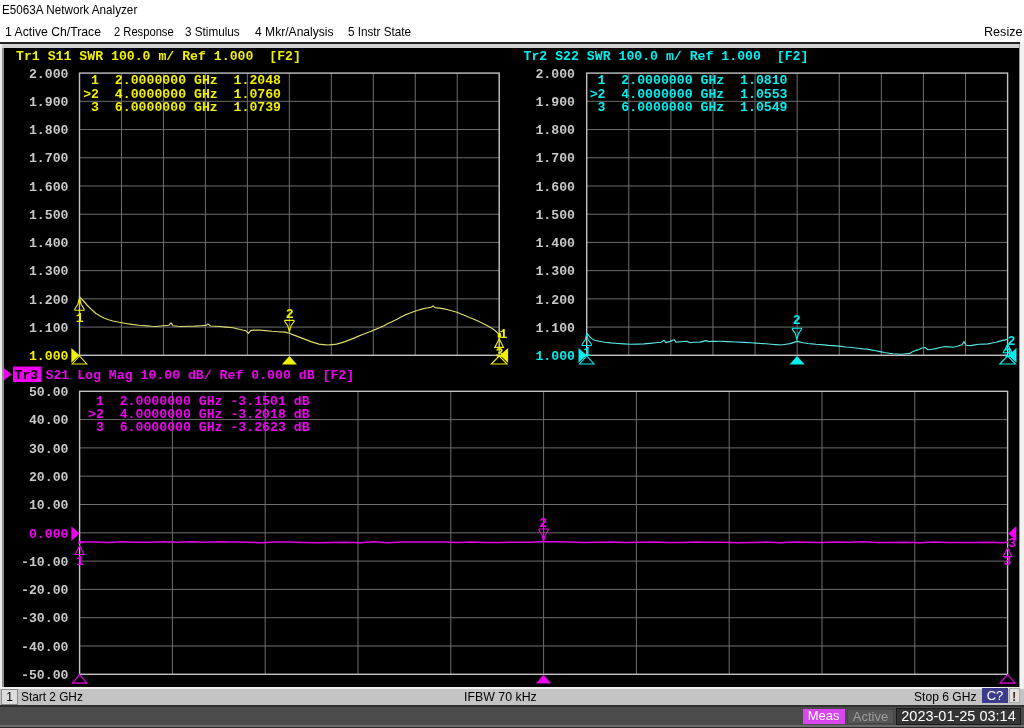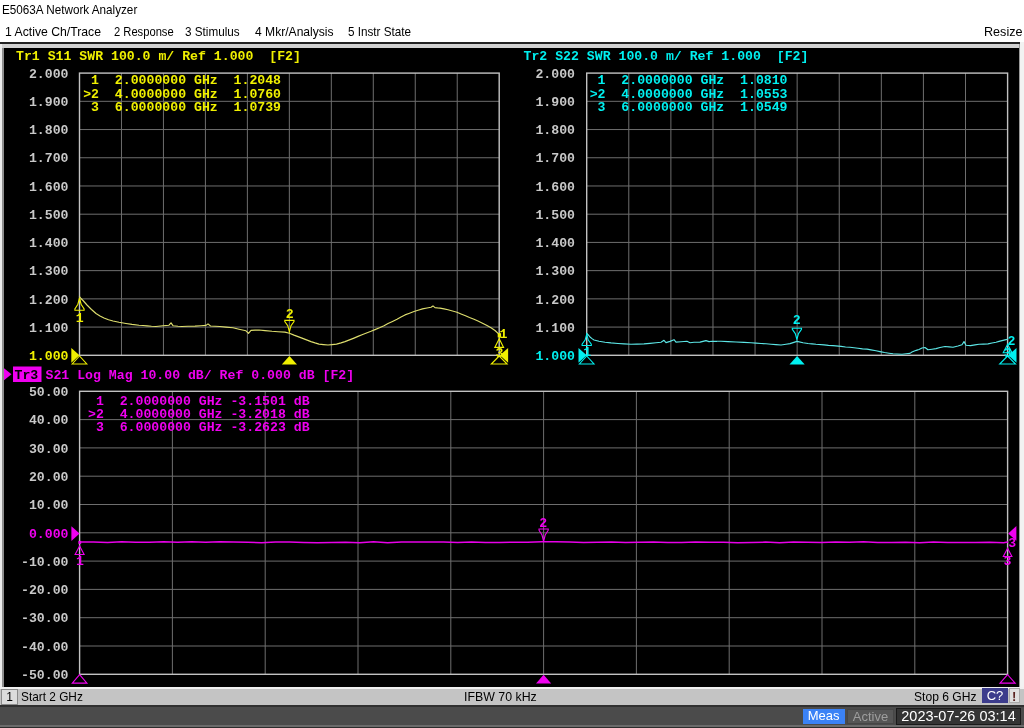--- a/index.html
+++ b/index.html
@@ -176,15 +176,15 @@
 <div class="abs" style="left:1px;top:688.5px;width:15px;height:14.5px;background:#dcdcdc;border:1px solid #8a8a8a;font-size:12px;color:#000;text-align:center;line-height:14px;">1</div>
 <div class="abs" style="left:21.3px;top:688.6px;font-size:13px;color:#000;transform:scaleX(0.91);transform-origin:0 0;">Start 2 GHz</div>
 <div class="abs" style="left:464.2px;top:688.6px;font-size:13px;color:#000;transform:scaleX(0.95);transform-origin:0 0;">IFBW 70 kHz</div>
 <div class="abs" style="left:914.2px;top:688.6px;font-size:13px;color:#000;transform:scaleX(0.93);transform-origin:0 0;">Stop 6 GHz</div>
 <div class="abs" style="left:982.3px;top:688.3px;width:25.4px;height:15.2px;background:#3c3c8c;color:#fff;font-size:13px;text-align:center;line-height:15px;">C?</div>
 <div class="abs" style="left:1008.7px;top:688.3px;width:11.2px;height:15.2px;background:#e0e0e0;color:#59221f;font-size:13px;font-weight:bold;text-align:center;line-height:15px;box-sizing:border-box;border:1px solid #aaaaaa;">!</div>
 <div class="abs" style="left:0;top:705.4px;width:1024px;height:2px;background:#303030;"></div>
 <div class="abs" style="left:0;top:707.4px;width:1024px;height:17.2px;background:#4b4b4b;"></div>
 <div class="abs" style="left:0;top:724.6px;width:1024px;height:2px;background:#6b6b6b;"></div>
 <div class="abs" style="left:0;top:726.6px;width:1024px;height:1.4px;background:#2d2d2d;"></div>
-<div class="abs" style="left:802.6px;top:709.3px;width:42px;height:14.6px;background:#3b82f6;color:#fff;font-size:13px;text-align:center;line-height:14.6px;">Meas</div>
+<div class="abs" style="left:802.6px;top:709.3px;width:42px;height:14.6px;background:#d946ef;color:#fff;font-size:13px;text-align:center;line-height:14.6px;">Meas</div>
 <div class="abs" style="left:846.7px;top:709.3px;width:47.6px;height:14.6px;background:#565656;border:1px solid #464646;box-sizing:border-box;color:#9e9e9e;font-size:13px;text-align:center;line-height:13px;">Active</div>
-<div class="abs" style="left:896px;top:708.3px;width:125px;height:16.8px;background:#343434;border:1.5px solid #1a1a1a;box-sizing:border-box;color:#fff;font-size:14.5px;text-align:center;line-height:15.5px;">2023-07-26 03:14</div>
+<div class="abs" style="left:896px;top:708.3px;width:125px;height:16.8px;background:#343434;border:1.5px solid #1a1a1a;box-sizing:border-box;color:#fff;font-size:14.5px;text-align:center;line-height:15.5px;">2023-01-25 03:14</div>
 
 </body></html>

